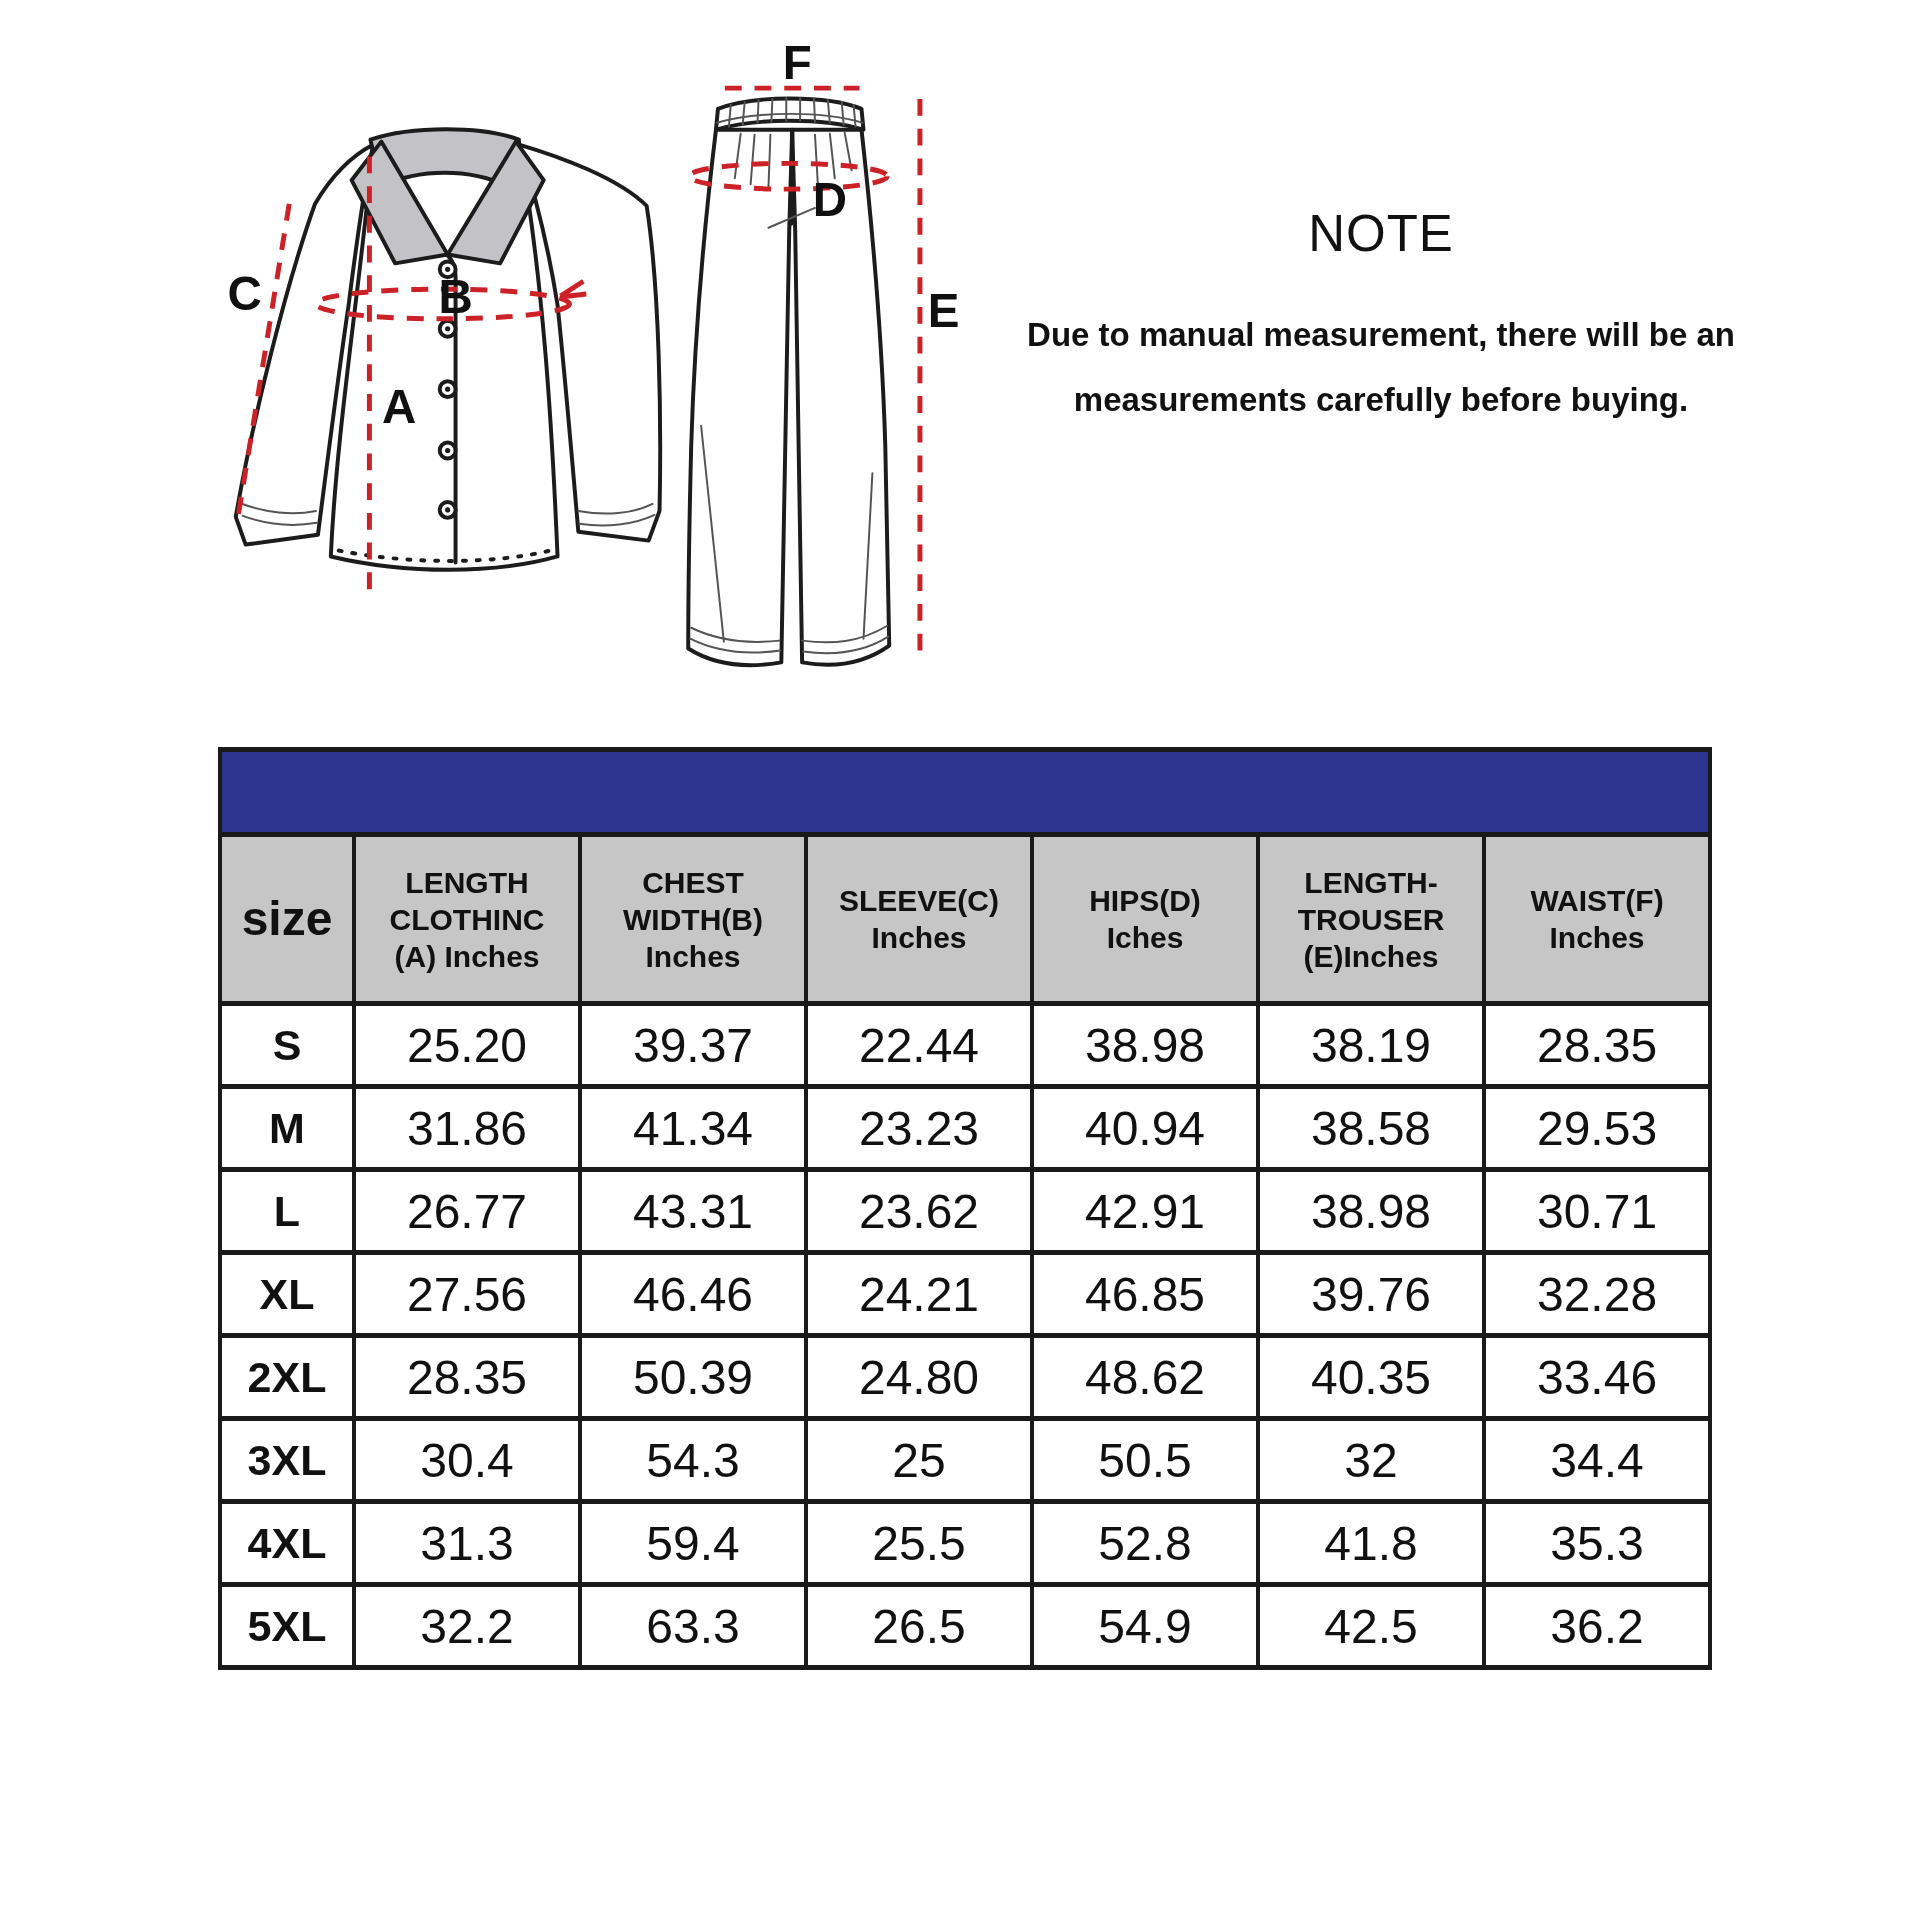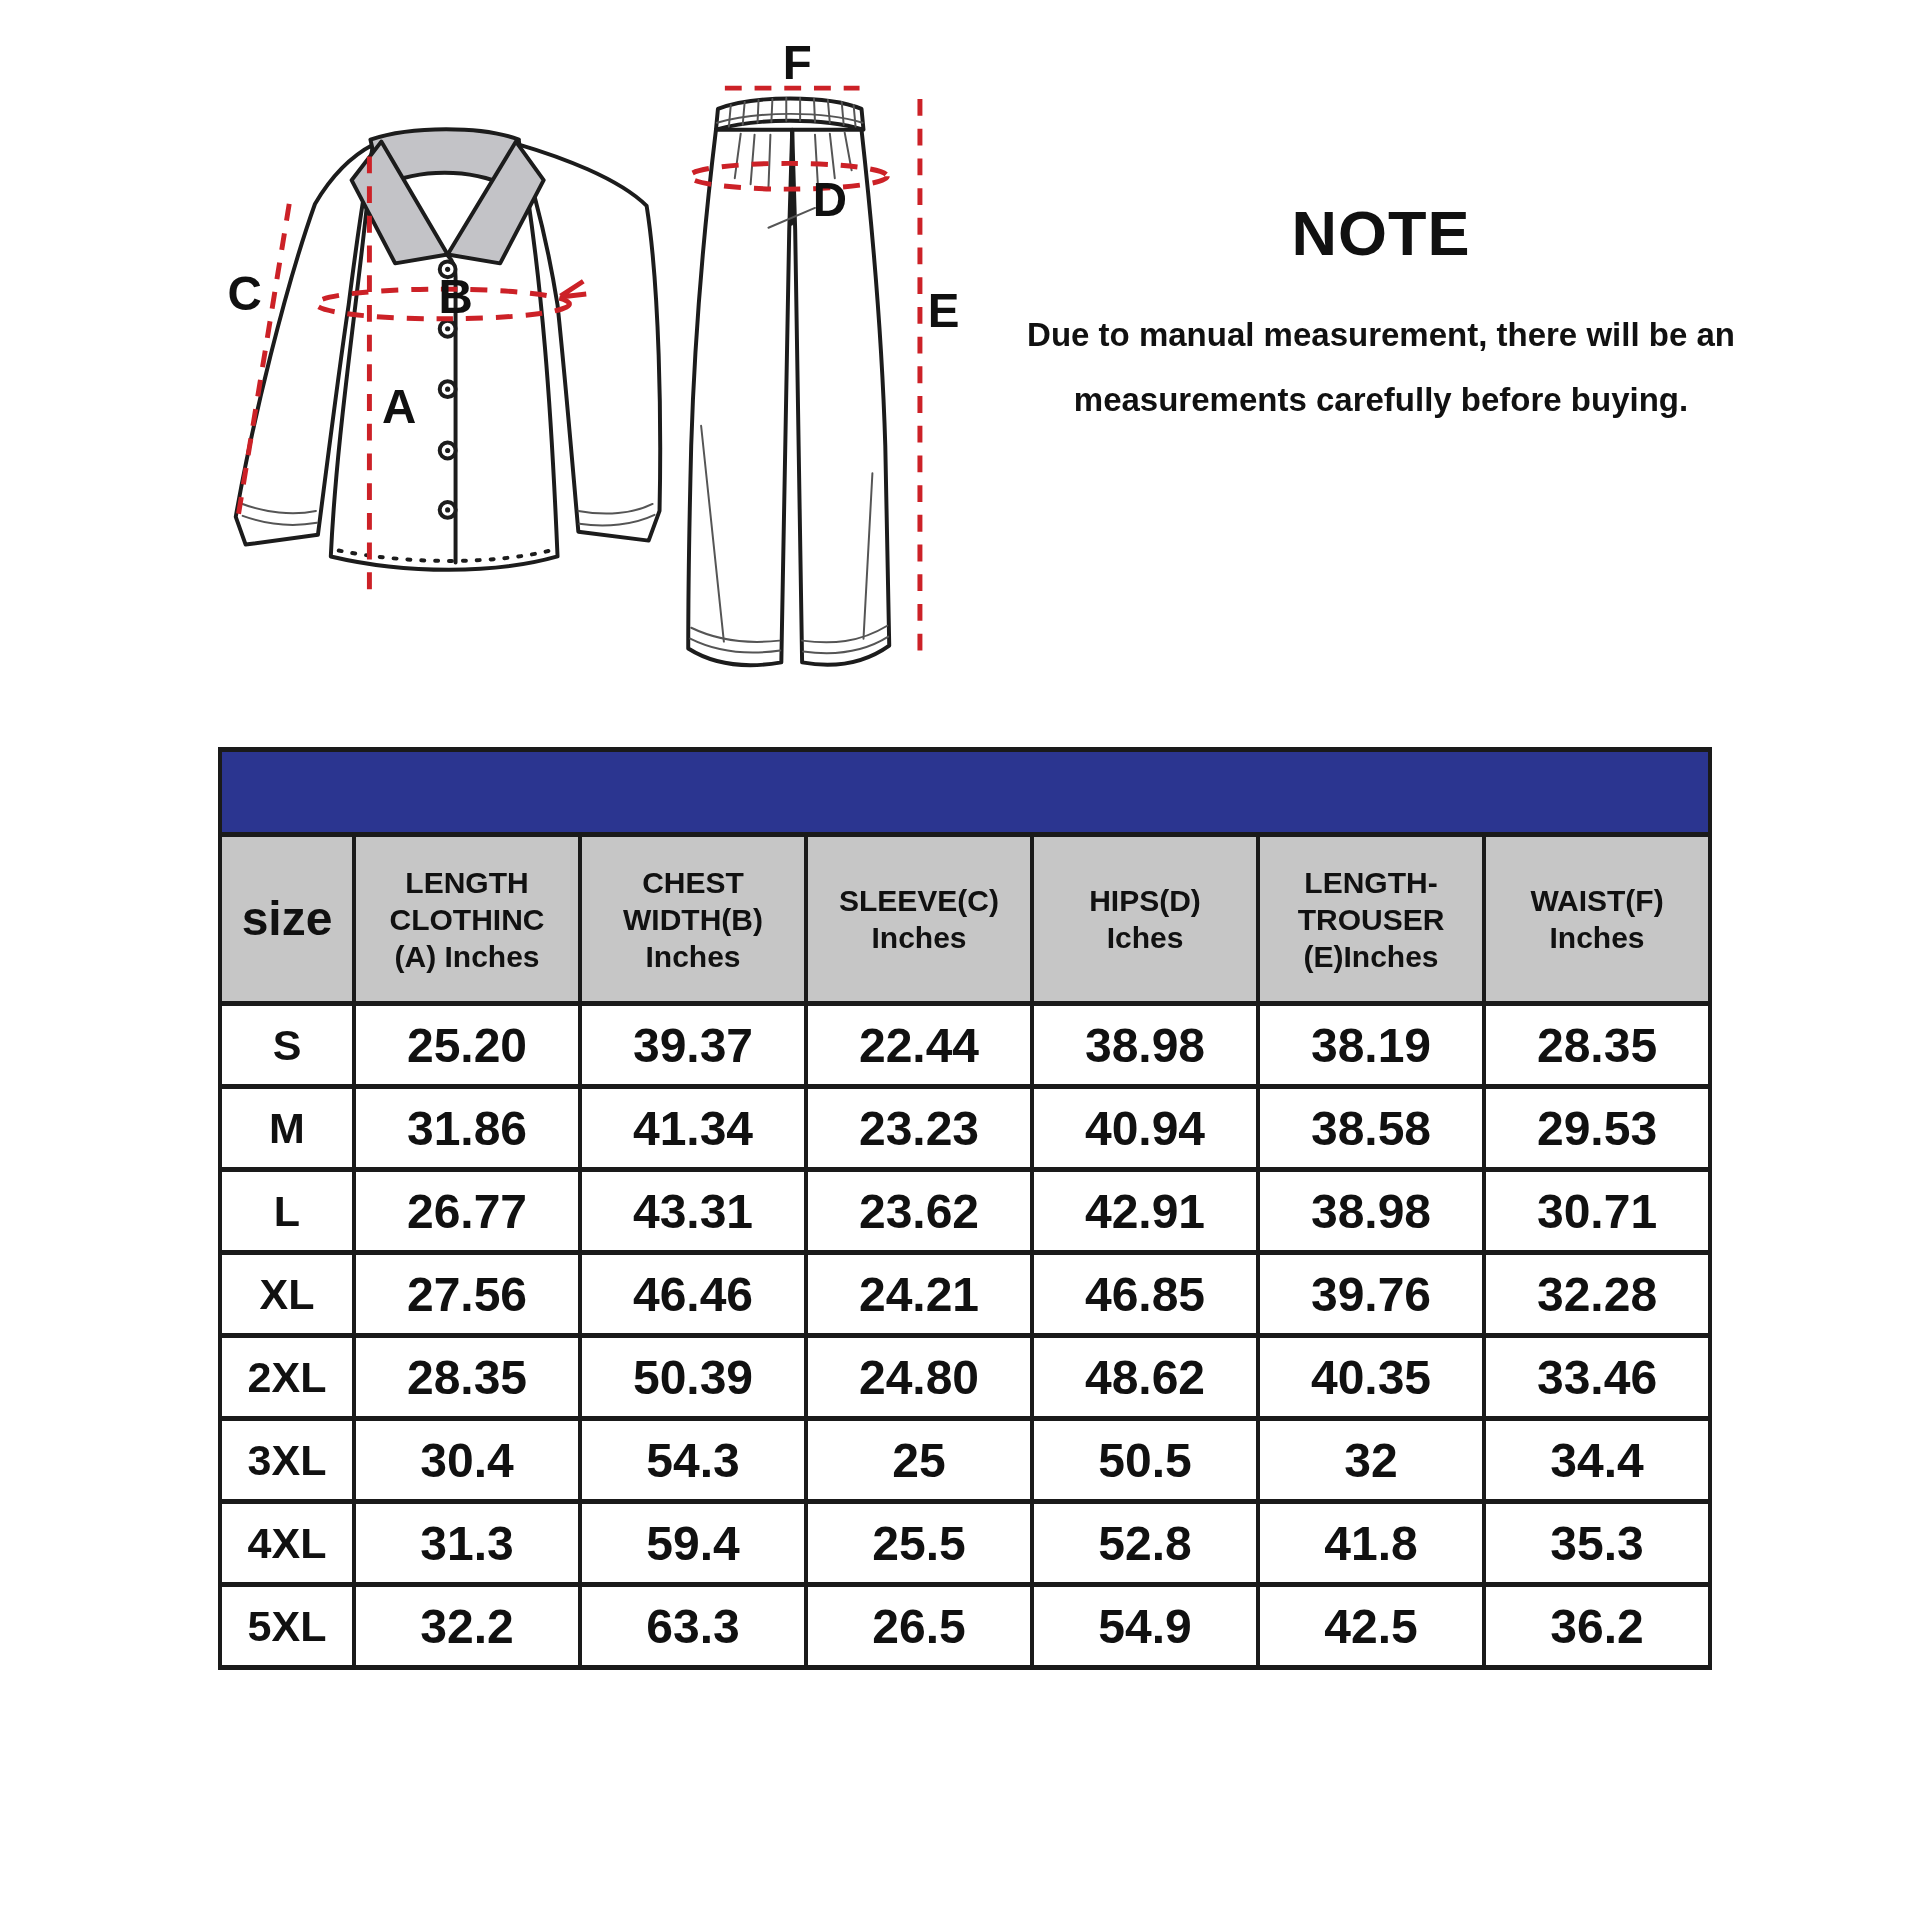--- a/index.html
+++ b/index.html
@@ -27,23 +27,23 @@
   
   .note{
     position:absolute;
     left:1005px;
     top:195px;
     width:752px;
     text-align:center;
   }
   .note h1{
     margin:0 0 30px 0;
-    font-size:63px;
+    font-size:51px;
     line-height:77px;
-    font-weight:bold;
+    font-weight:normal;
     letter-spacing:1px;
   }
   .note p{
     margin:0;
     font-size:33px;
     font-weight:bold;
     line-height:65px;
     white-space:nowrap;
     text-align:center;
   }
@@ -83,21 +83,21 @@
     line-height:48px;
   }
   tr.data-row{height:83px;}
   tr.data-row th{
     font-size:43px;
     font-weight:bold;
     background:#fff;
   }
   tr.data-row td{
     font-size:48px;
-    font-weight:bold;
+    font-weight:normal;
     background:#fff;
   }
 </style>
 </head>
 <body>
 
 <div class="page">
 
   <svg class="diagram" width="1927" height="703" viewBox="0 0 1946 710">
 

